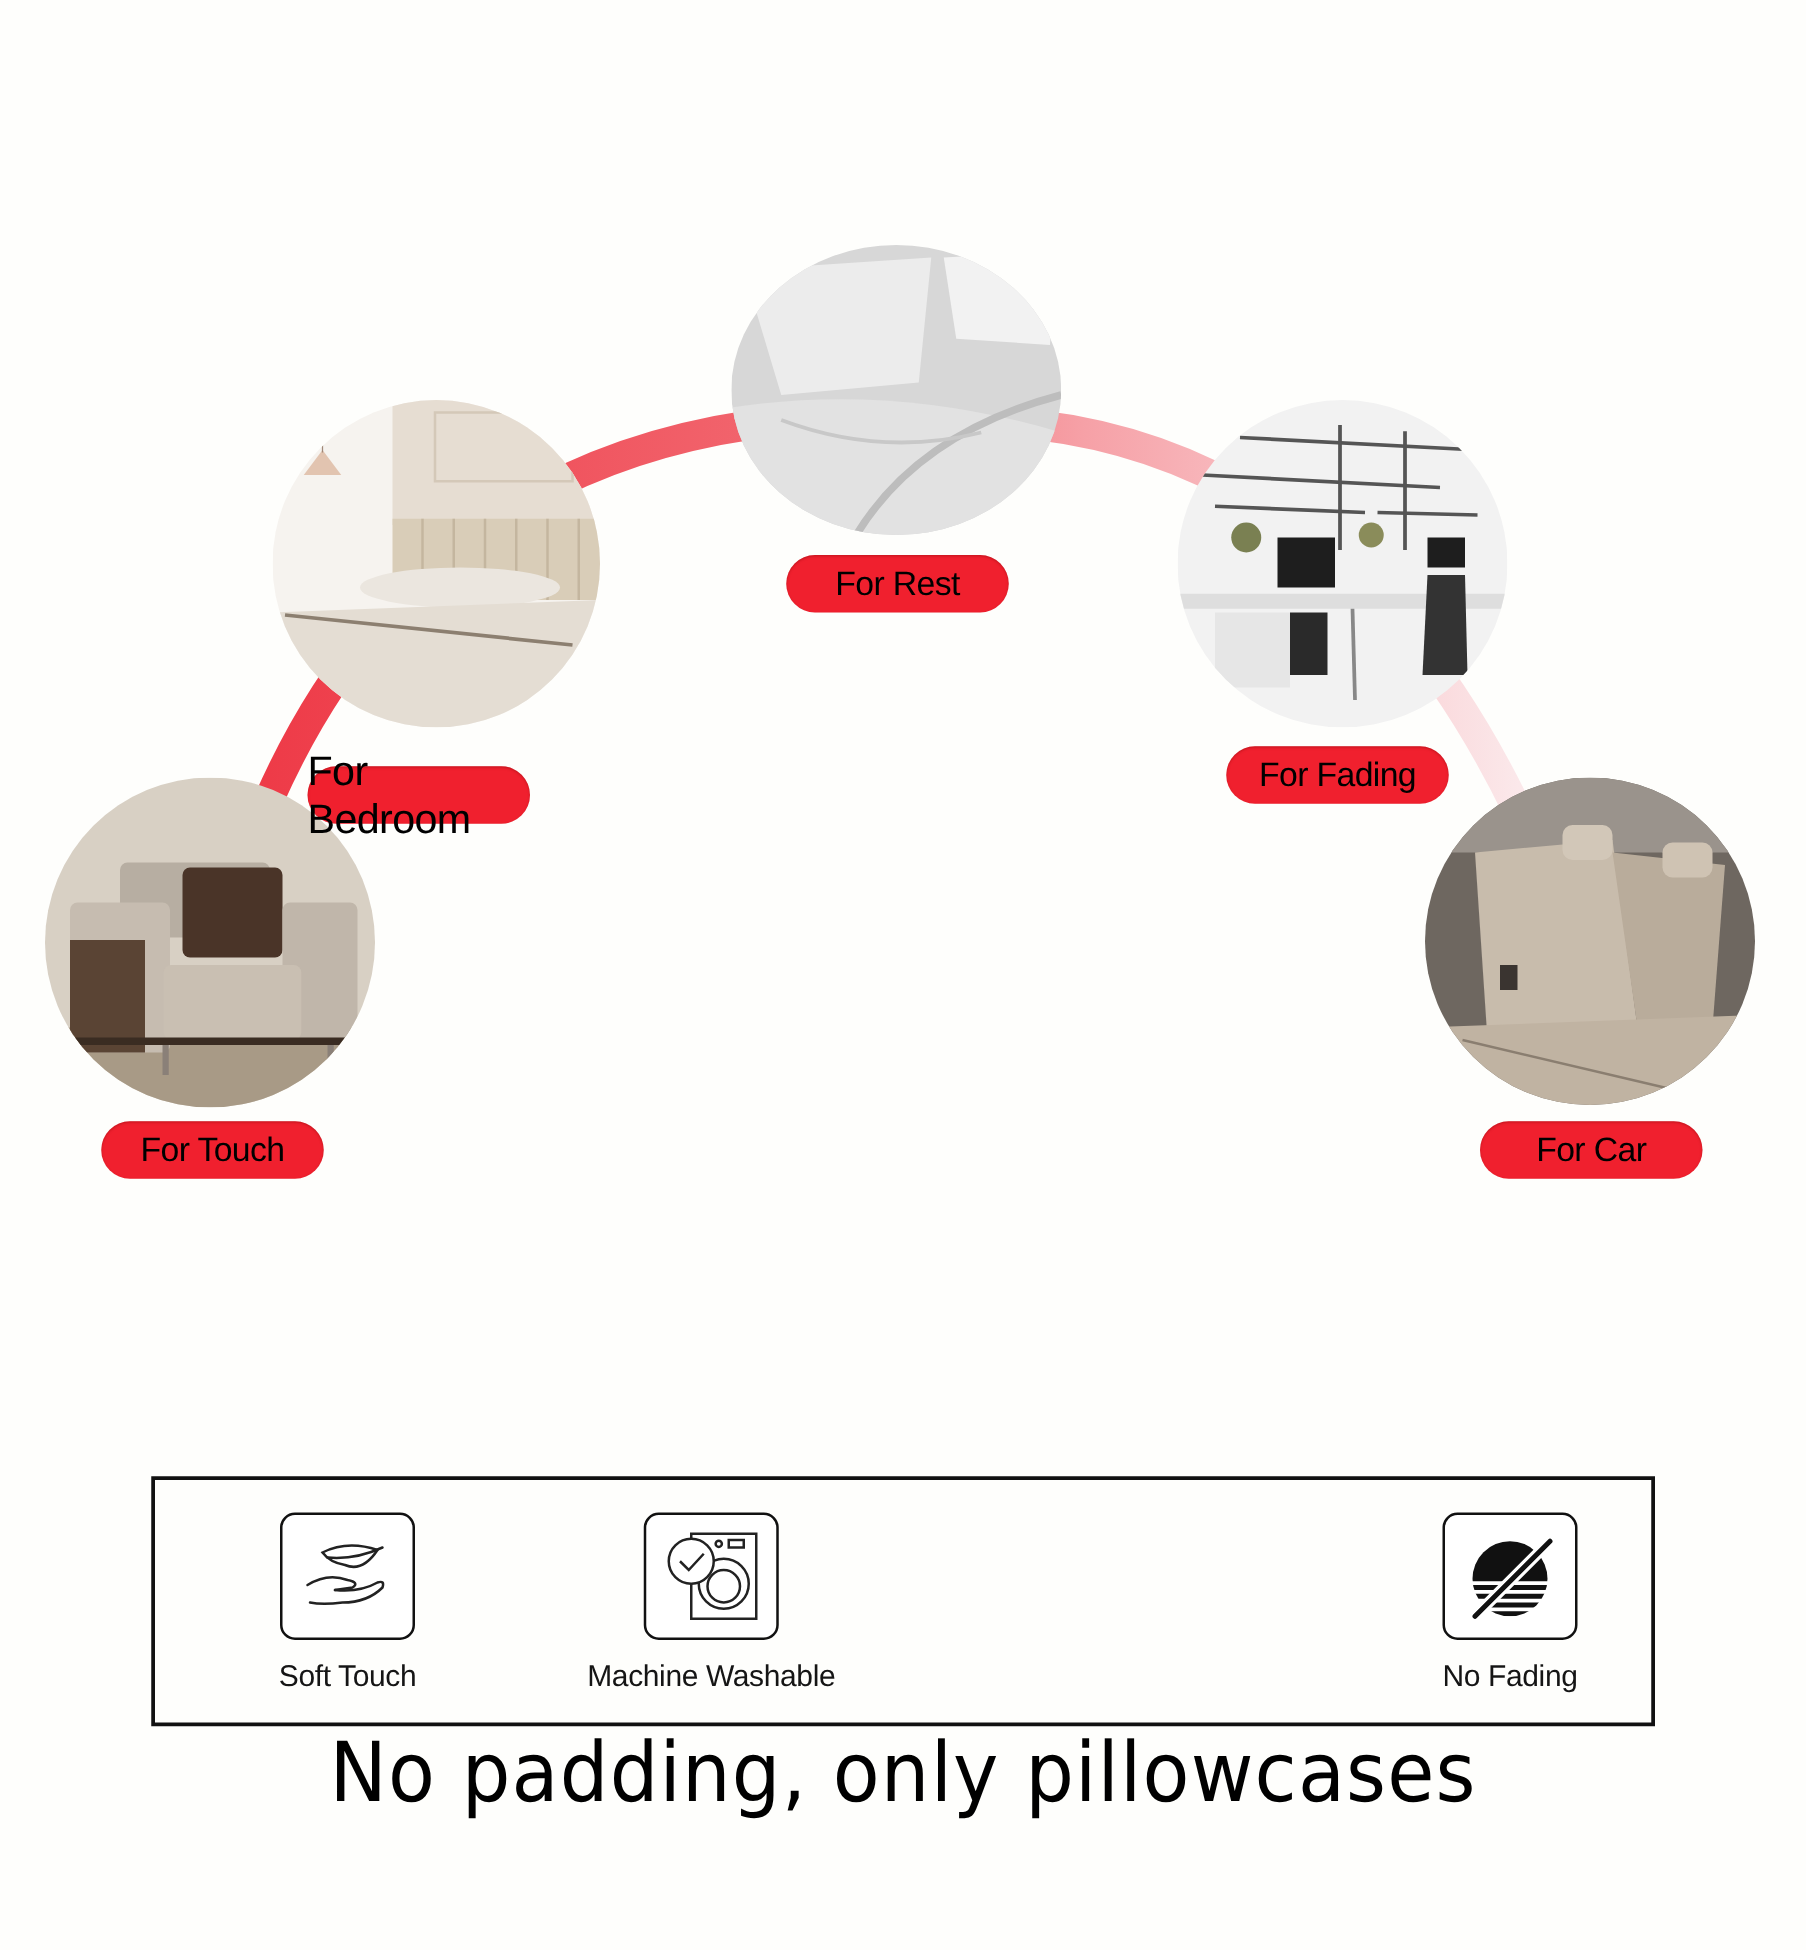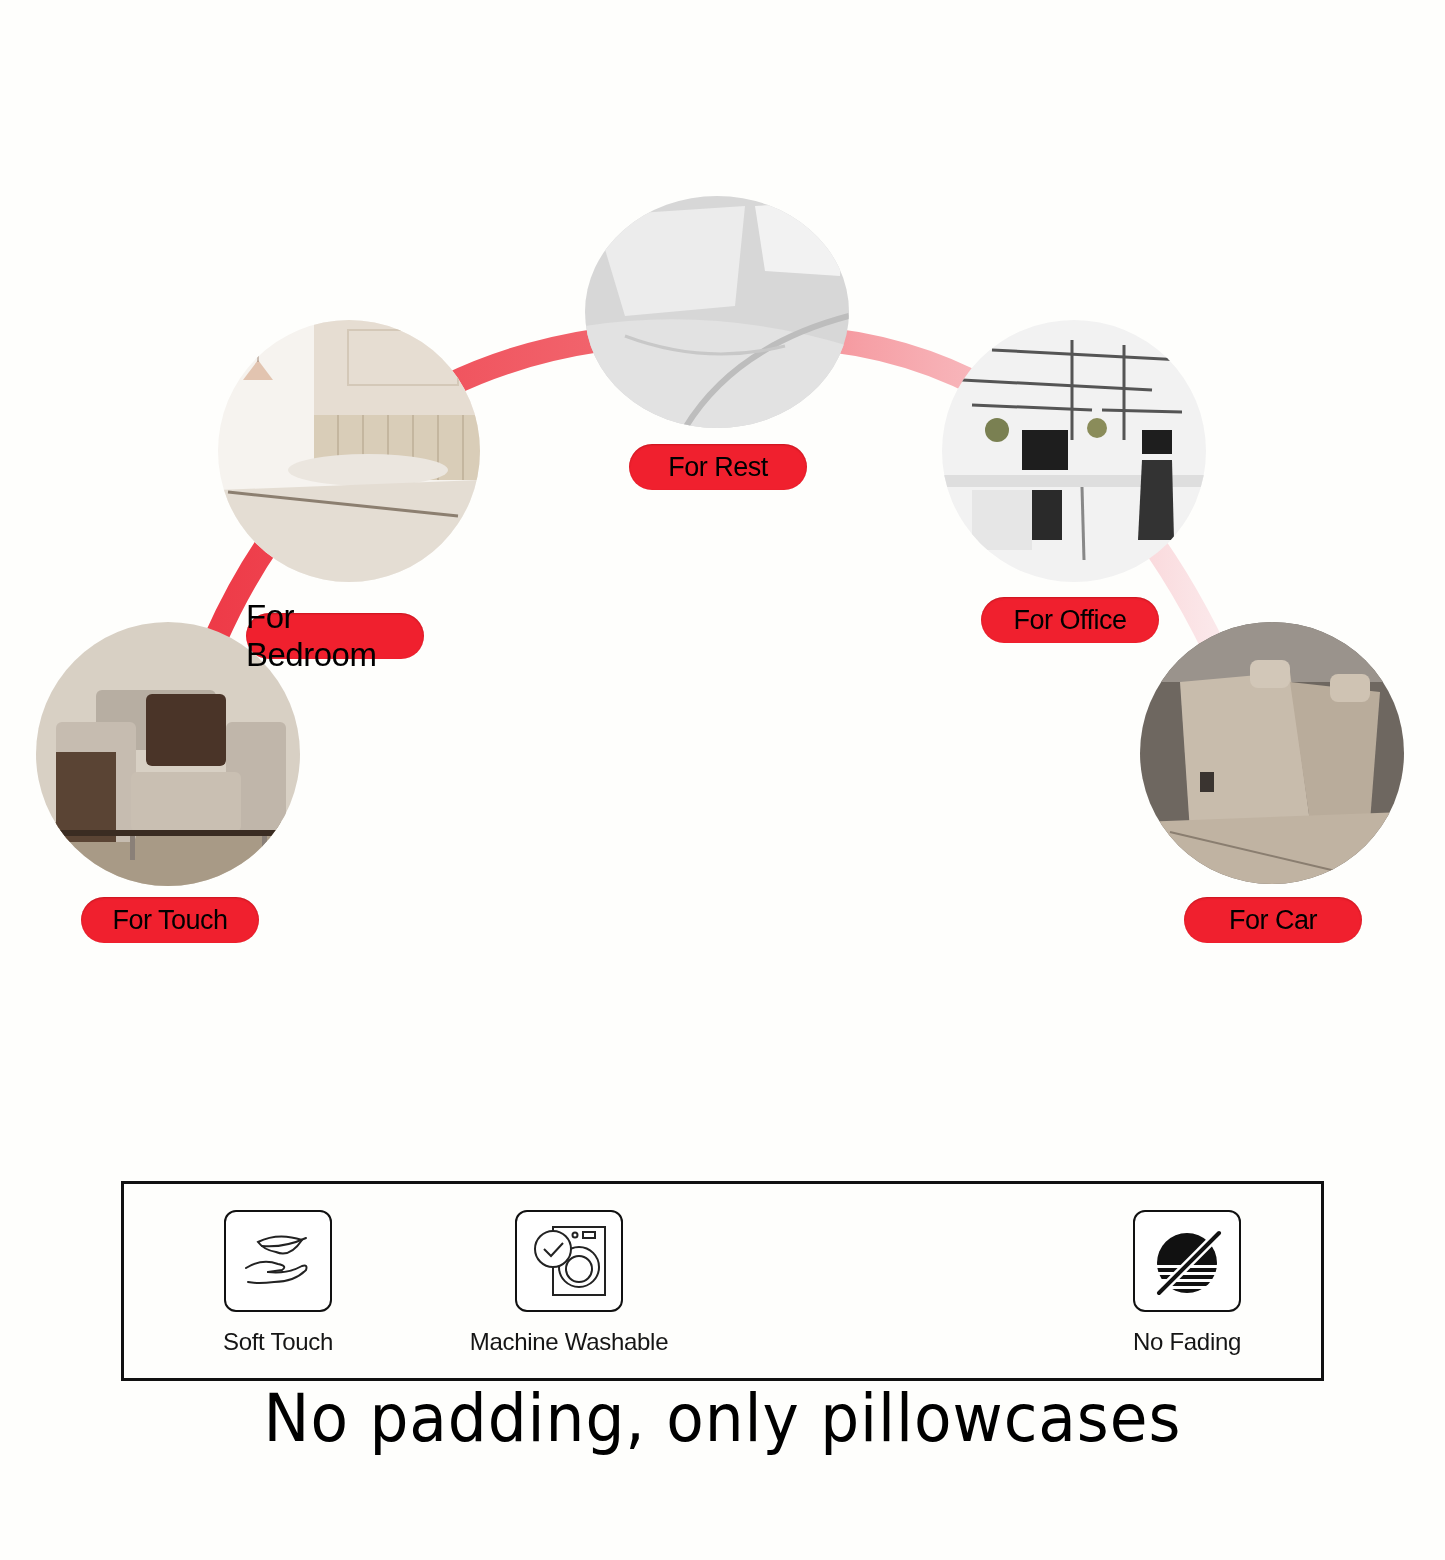--- a/index.html
+++ b/index.html
@@ -147,21 +147,21 @@
     <rect x="200" y="110" width="30" height="24" fill="#1e1e1e"></rect>
     <circle cx="55" cy="110" r="12" fill="#7a8052"></circle>
     <circle cx="155" cy="108" r="10" fill="#8a8c5a"></circle>
     <rect x="0" y="155" width="264" height="12" fill="#dedede"></rect>
     <rect x="30" y="170" width="60" height="60" fill="#e6e6e6"></rect>
     <rect x="90" y="170" width="30" height="50" fill="#2a2a2a"></rect>
     <path d="M 200 140 L 230 140 L 232 220 L 196 220 Z" fill="#333"></path>
     <line x1="140" y1="167" x2="142" y2="240" stroke="#888" stroke-width="3"></line>
   </svg>
 </div>
-<div class="pill" style="left:981px; top:597px; width:178px;">For Office</div>
+<div class="pill" style="left:981px; top:597px; width:178px;">For Fading</div>
 
 <div class="scene" style="left:1140px; top:622px; width:264px; height:262px;">
   <svg viewBox="0 0 264 262" preserveAspectRatio="none">
     <rect width="264" height="262" fill="#6e6760"></rect>
     <rect x="0" y="0" width="264" height="60" fill="#9a938c"></rect>
     <path d="M 40 60 L 150 50 L 170 200 L 50 210 Z" fill="#c8bcac"></path>
     <path d="M 150 60 L 240 70 L 230 200 L 170 200 Z" fill="#b9ac9b"></path>
     <rect x="110" y="38" width="40" height="28" rx="8" fill="#d2c7b8"></rect>
     <rect x="190" y="52" width="40" height="28" rx="8" fill="#cfc3b3"></rect>
     <path d="M 0 200 L 264 190 L 264 262 L 0 262 Z" fill="#c0b3a2"></path>
@@ -194,21 +194,21 @@
         <circle cx="52" cy="48" r="20"></circle>
         <circle cx="52" cy="50" r="13"></circle>
         <circle cx="26" cy="30" r="18" fill="#fff"></circle>
         <path d="M 17 30 L 24 37 L 36 24"></path>
       </svg>
     </div>
     <div class="label">Machine Washable</div>
   </div>
 
 
-  <div class="feature" style="left:933px;">
+  <div class="feature" style="left:954px;">
     <div class="icon-box">
       <svg width="84" height="84" viewBox="0 0 84 84">
         <defs>
           <clipPath id="sunClip">
               <circle cx="42" cy="44" r="30"></circle>
             </clipPath>
         </defs>
         <g clip-path="url(#sunClip)" fill="#111">
           <rect x="0" y="10" width="84" height="36"></rect>
           <rect x="0" y="49" width="84" height="4"></rect>

